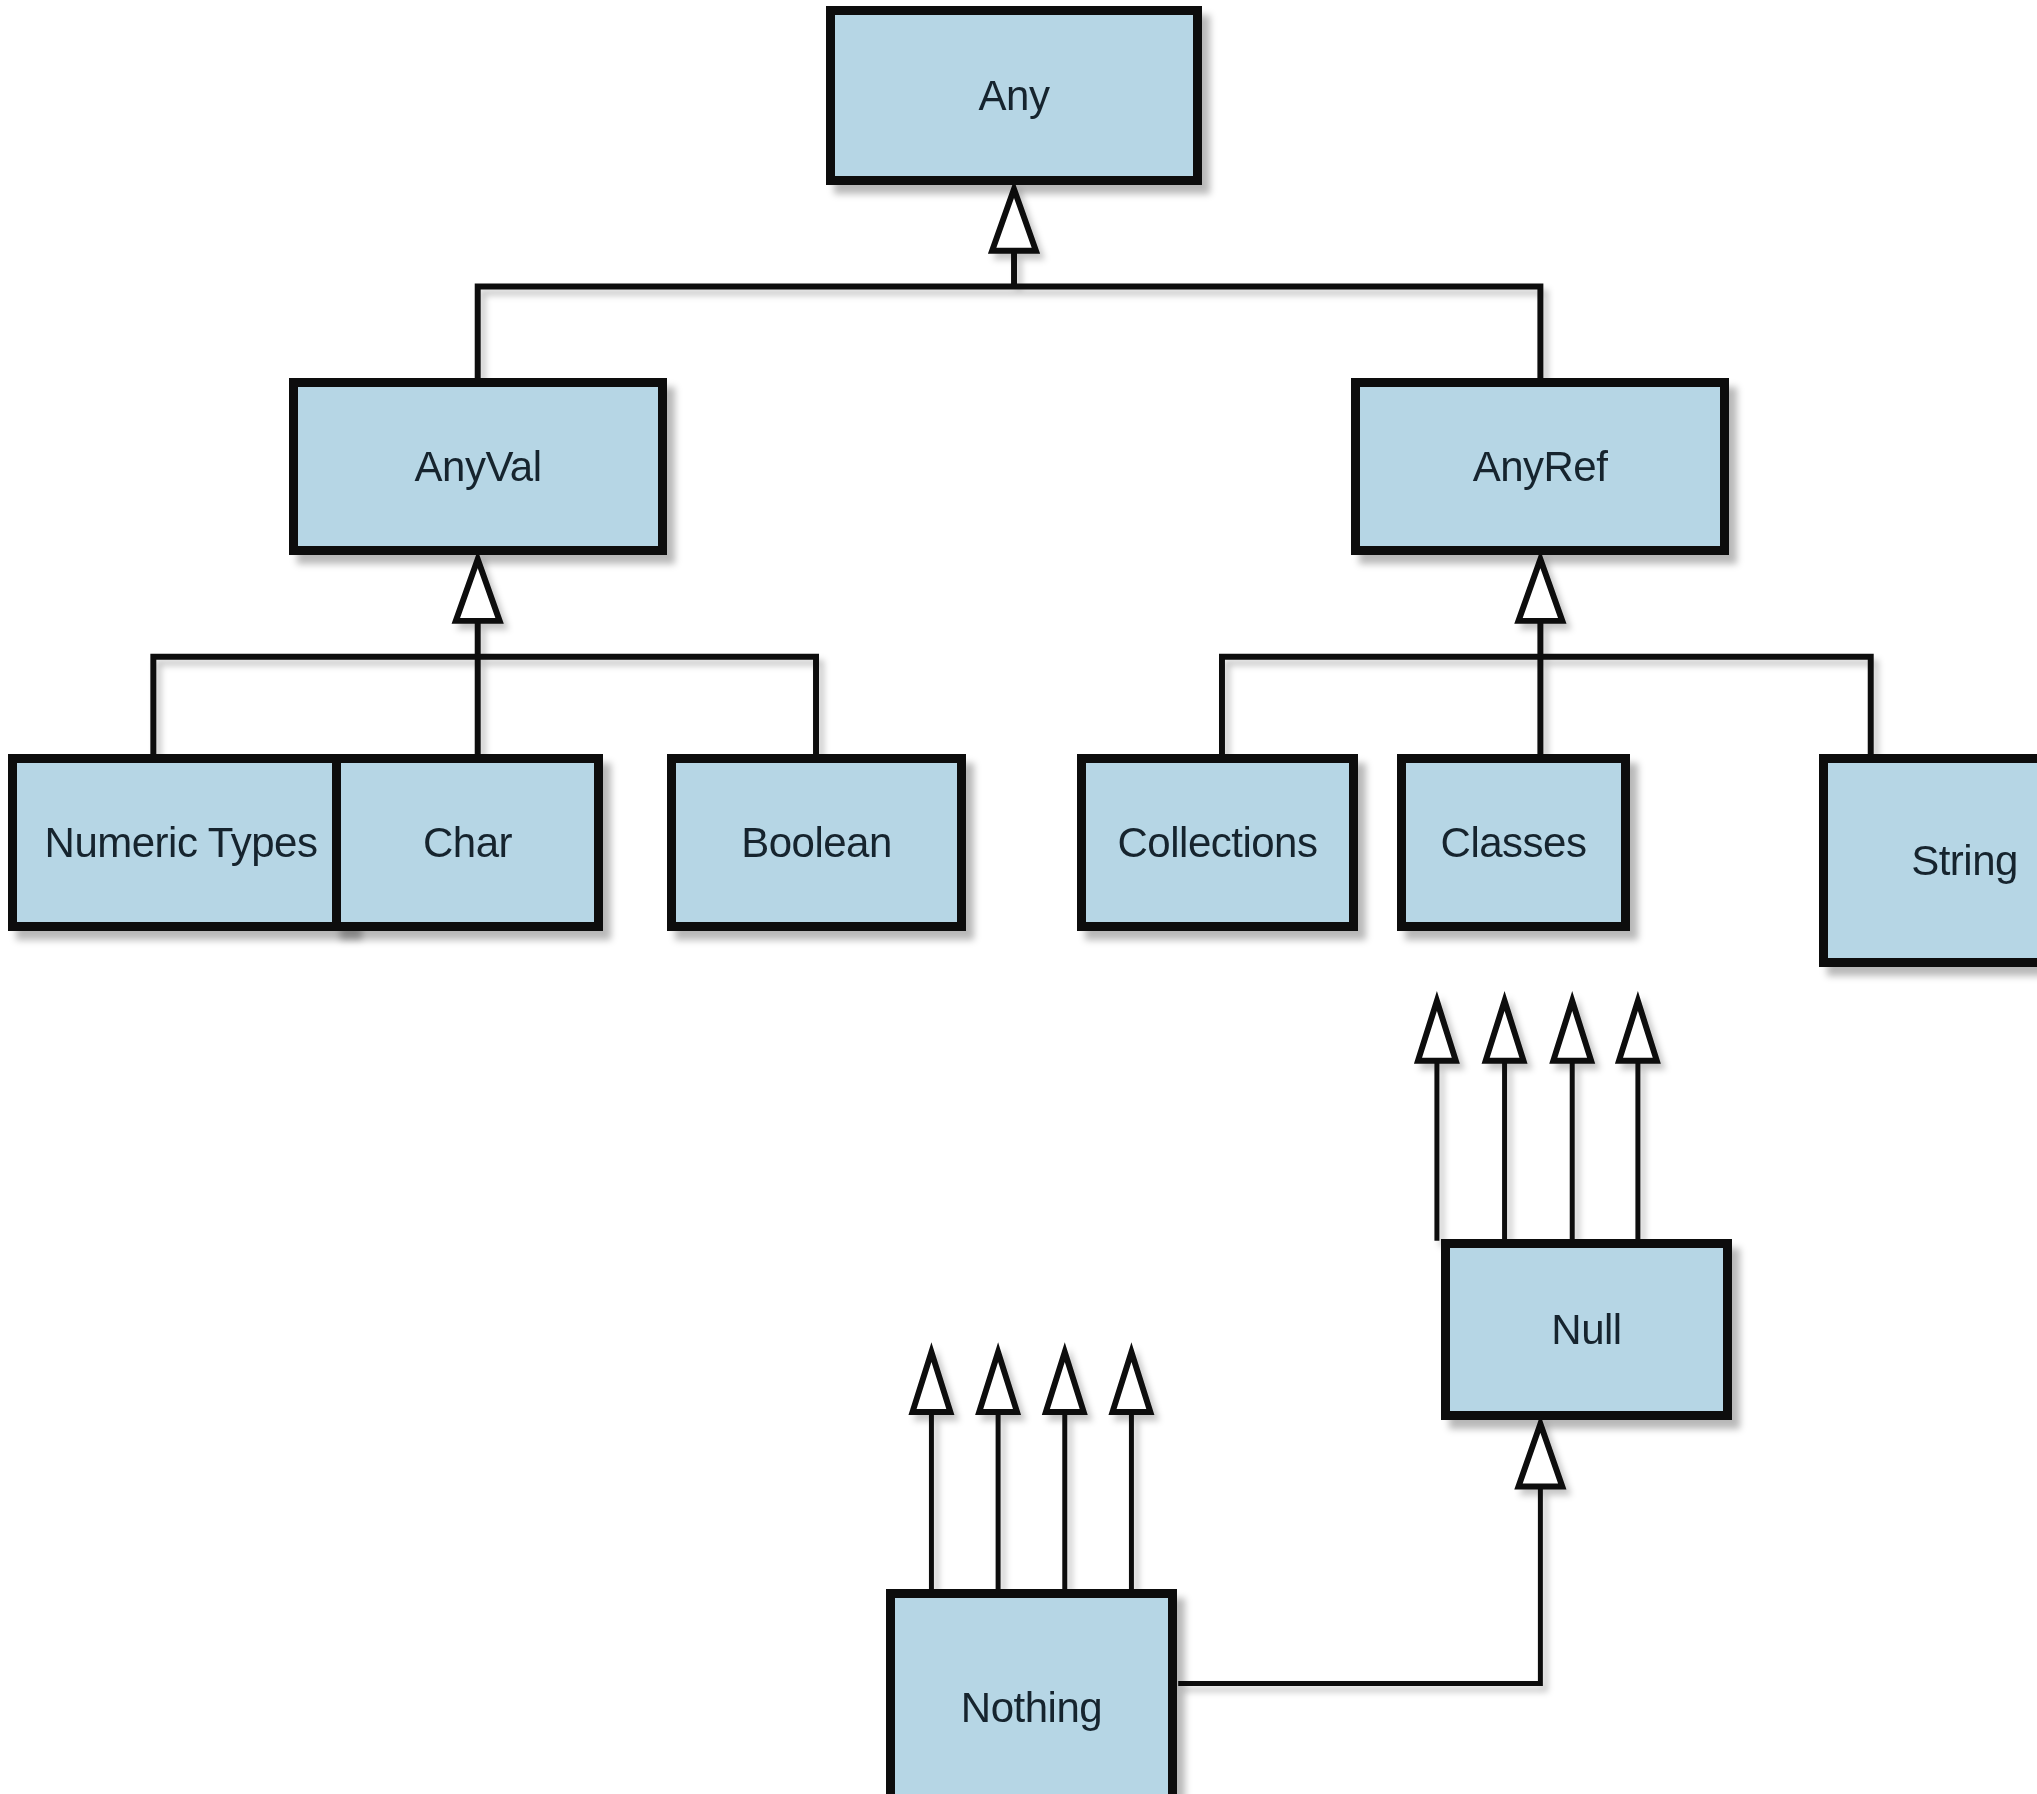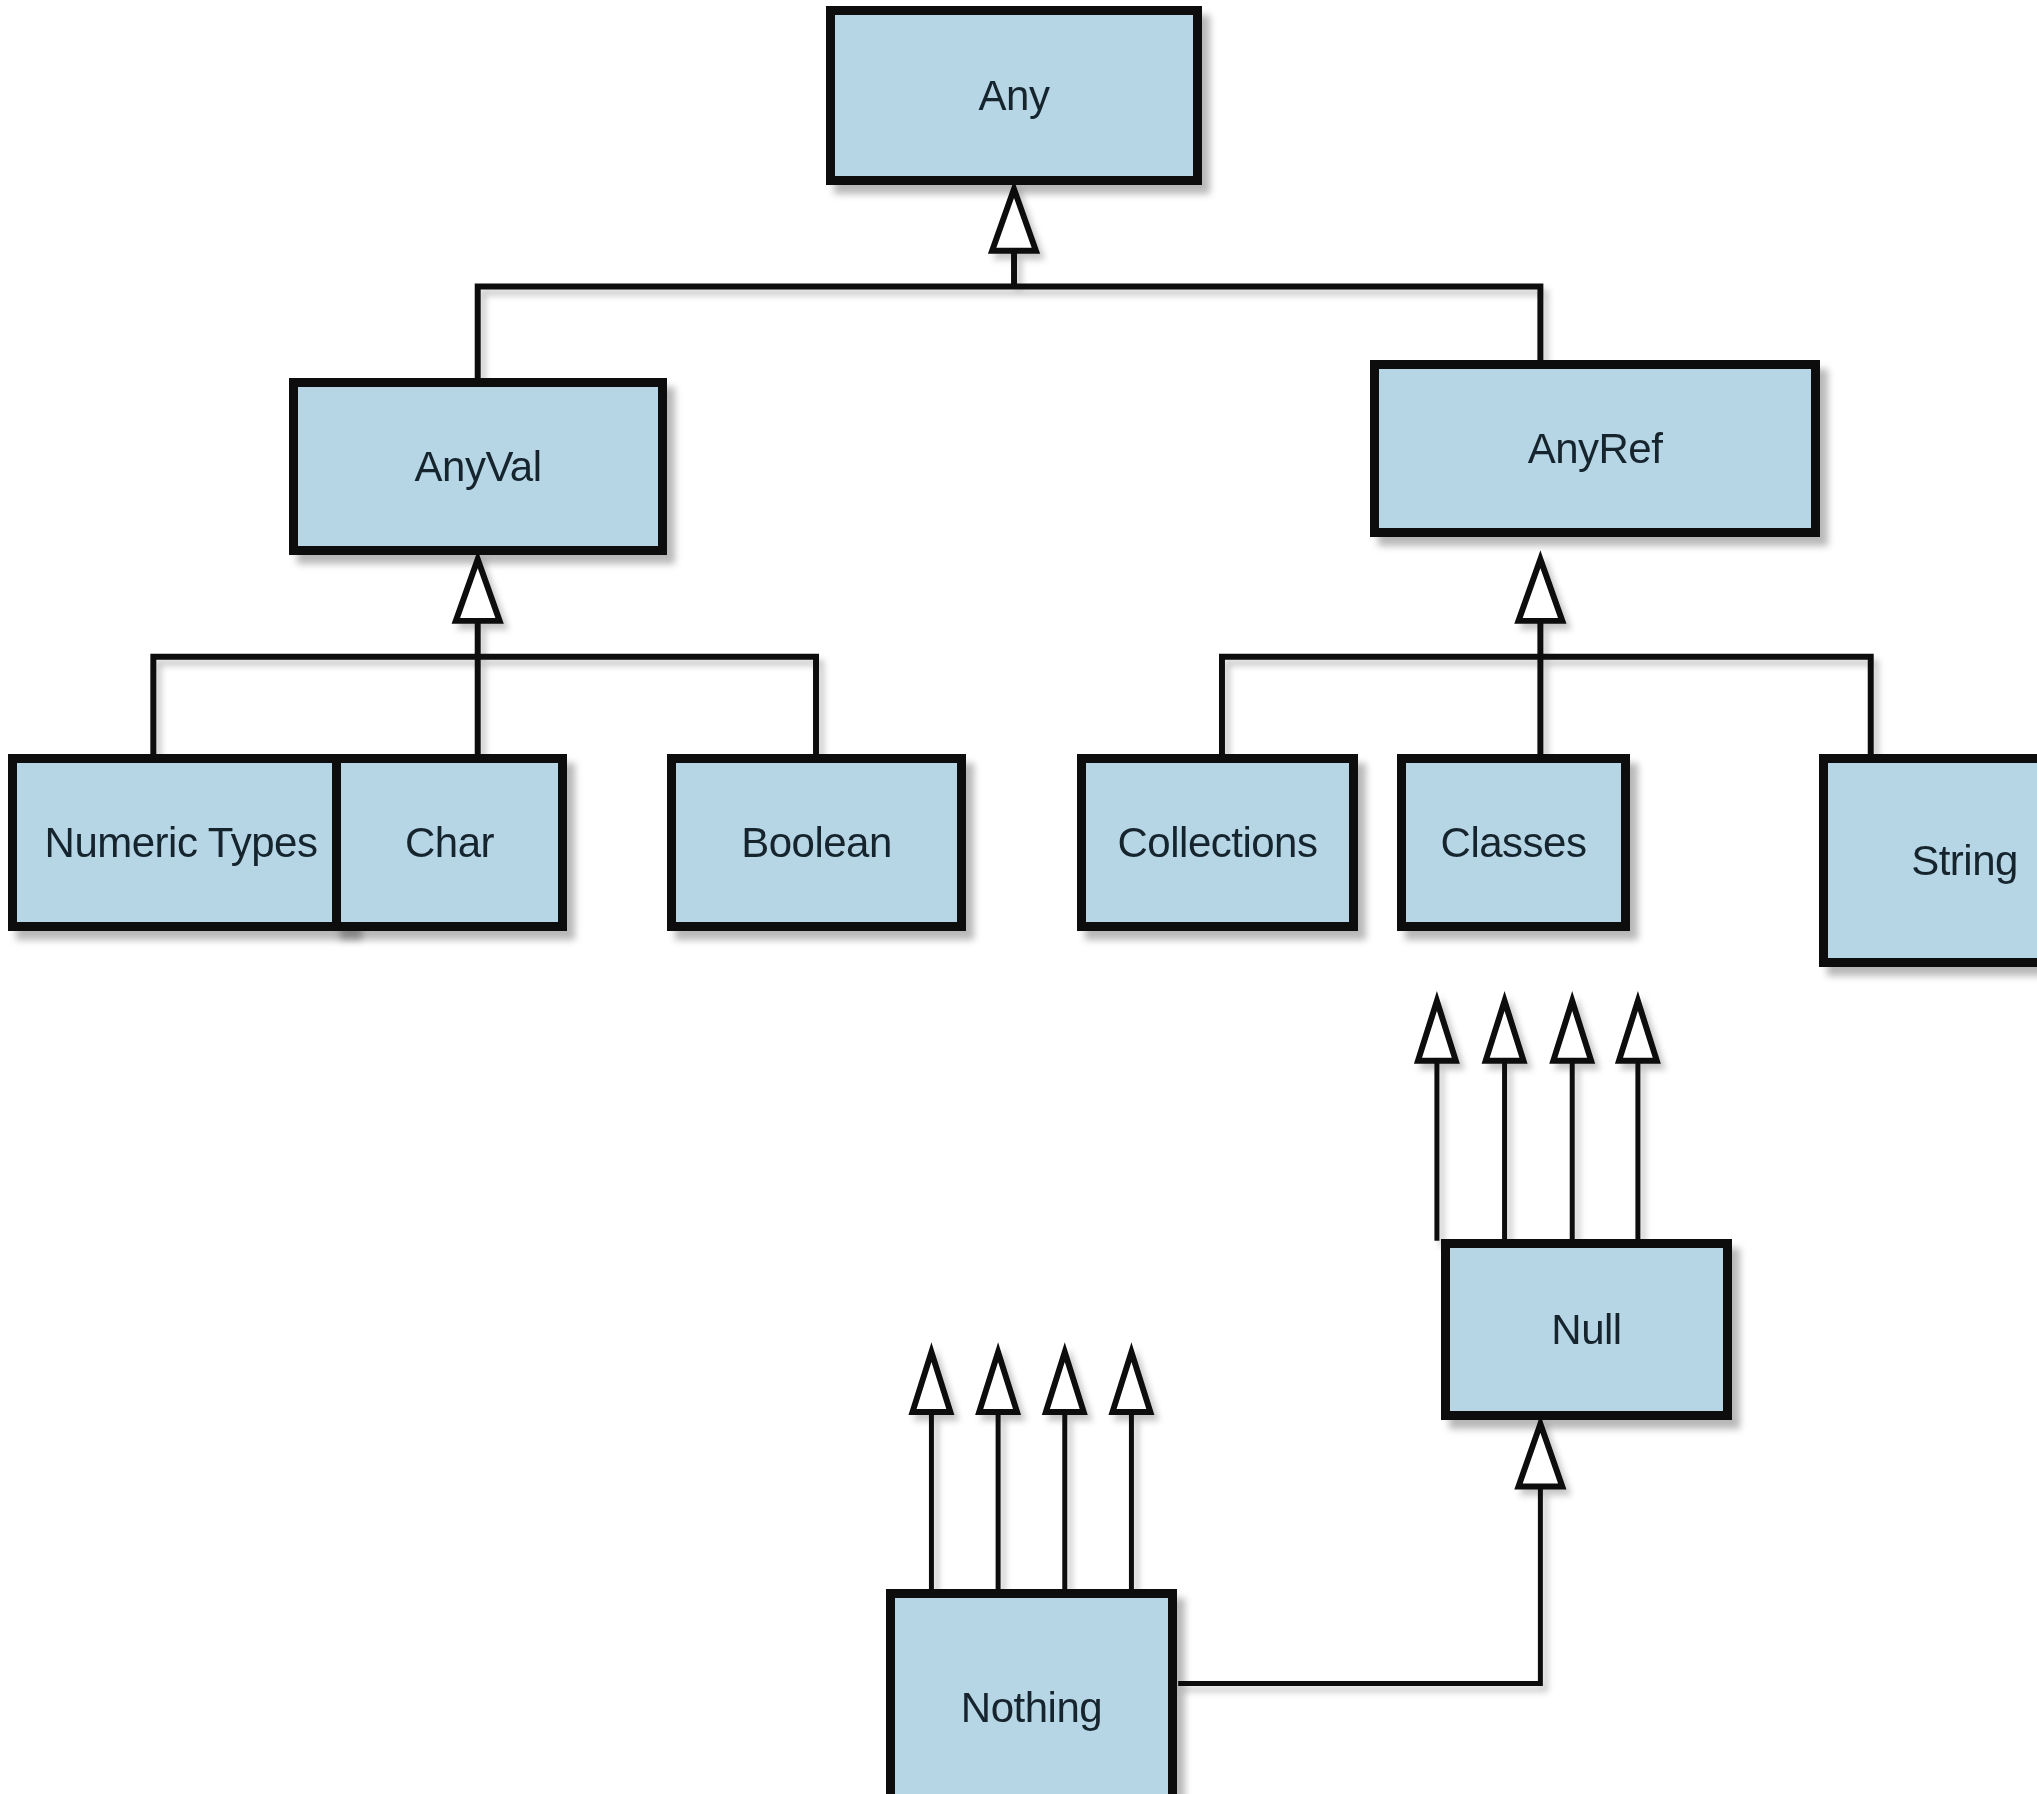--- a/index.html
+++ b/index.html
@@ -112,29 +112,29 @@
   </svg>
 
   <div class="node" style="left:826px; top:6px; width:376px; height:179px;">
     <span class="label">Any</span>
   </div>
 
   <div class="node" style="left:289px; top:378px; width:378px; height:177px;">
     <span class="label">AnyVal</span>
   </div>
 
-  <div class="node" style="left:1351px; top:360px; width:450px; height:177px;margin-left:19px;">
+  <div class="node" style="left:1351px; top:378px; width:378px; height:177px;">
     <span class="label">AnyRef</span>
   </div>
 
   <div class="node" style="left:8px; top:754px; width:346px; height:177px;">
     <span class="label">Numeric Types</span>
   </div>
 
-  <div class="node" style="left:332px; top:754px; width:235px; height:177px;">
+  <div class="node" style="left:332px; top:754px; width:271px; height:177px;">
     <span class="label">Char</span>
   </div>
 
   <div class="node" style="left:667px; top:754px; width:299px; height:177px;">
     <span class="label">Boolean</span>
   </div>
 
   <div class="node" style="left:1077px; top:754px; width:281px; height:177px;">
     <span class="label">Collections</span>
   </div>

